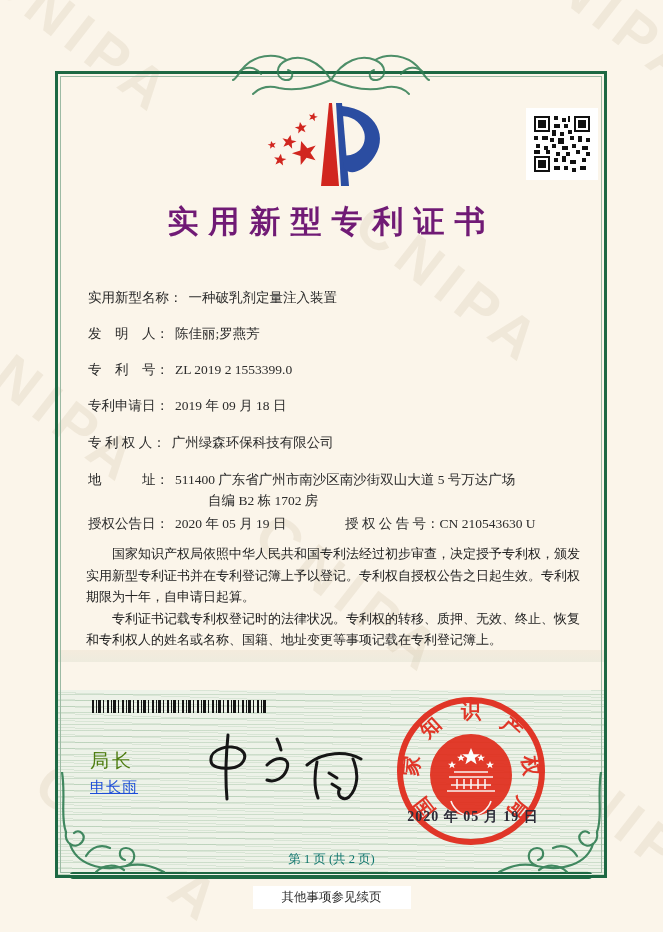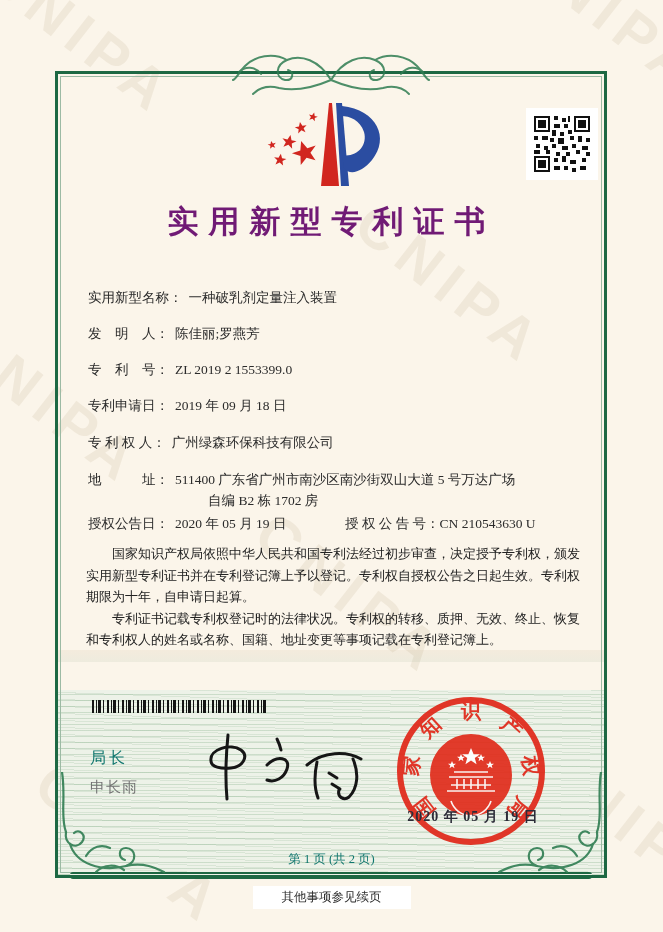--- a/index.html
+++ b/index.html
@@ -61,22 +61,22 @@
   .paras p { margin:0; text-indent:2em; }
   
   .barcode {
     position:absolute; left:92px; top:700px; width:174px; height:13px;
     background:repeating-linear-gradient(90deg,
       #141414 0 2px, transparent 2px 4px,
       #141414 4px 5px, transparent 5px 6px,
       #141414 6px 9px, transparent 9px 11px,
       #141414 11px 12px, transparent 12px 15px);
   }
-  .signer-role { position:absolute; left:90px; top:748px; font-size:16px; letter-spacing:3px; color:#0f766e; }
-  .signer-name { position:absolute; left:90px; top:778px; font-size:15px; letter-spacing:1px; color:#737373; }
+  .signer-role { position:absolute; left:90px; top:748px; font-size:19px; letter-spacing:3px; color:#4d7c0f; }
+  .signer-name { position:absolute; left:90px; top:778px; font-size:15px; letter-spacing:1px; color:#1d4ed8;text-decoration:underline; }
   .signature { position:absolute; left:195px; top:731px; }
   .seal { position:absolute; left:395px; top:695px; }
   .seal-date {
     position:absolute; left:398px; top:808px; width:150px; text-align:center;
     font-size:14px; color:#2c2c38; font-weight:bold; letter-spacing:1px;
   }
   .page-num { position:absolute; left:0; top:851px; width:100%; text-align:center; font-size:12.5px; color:#0f766e; }
   .cont-note { position:absolute; left:0; top:886px; width:100%; text-align:center; }
   .cont-note span { display:inline-block; background:#ffffff; padding:3px 29px; font-size:12.5px; color:#2b2b2b; }
 </style>

